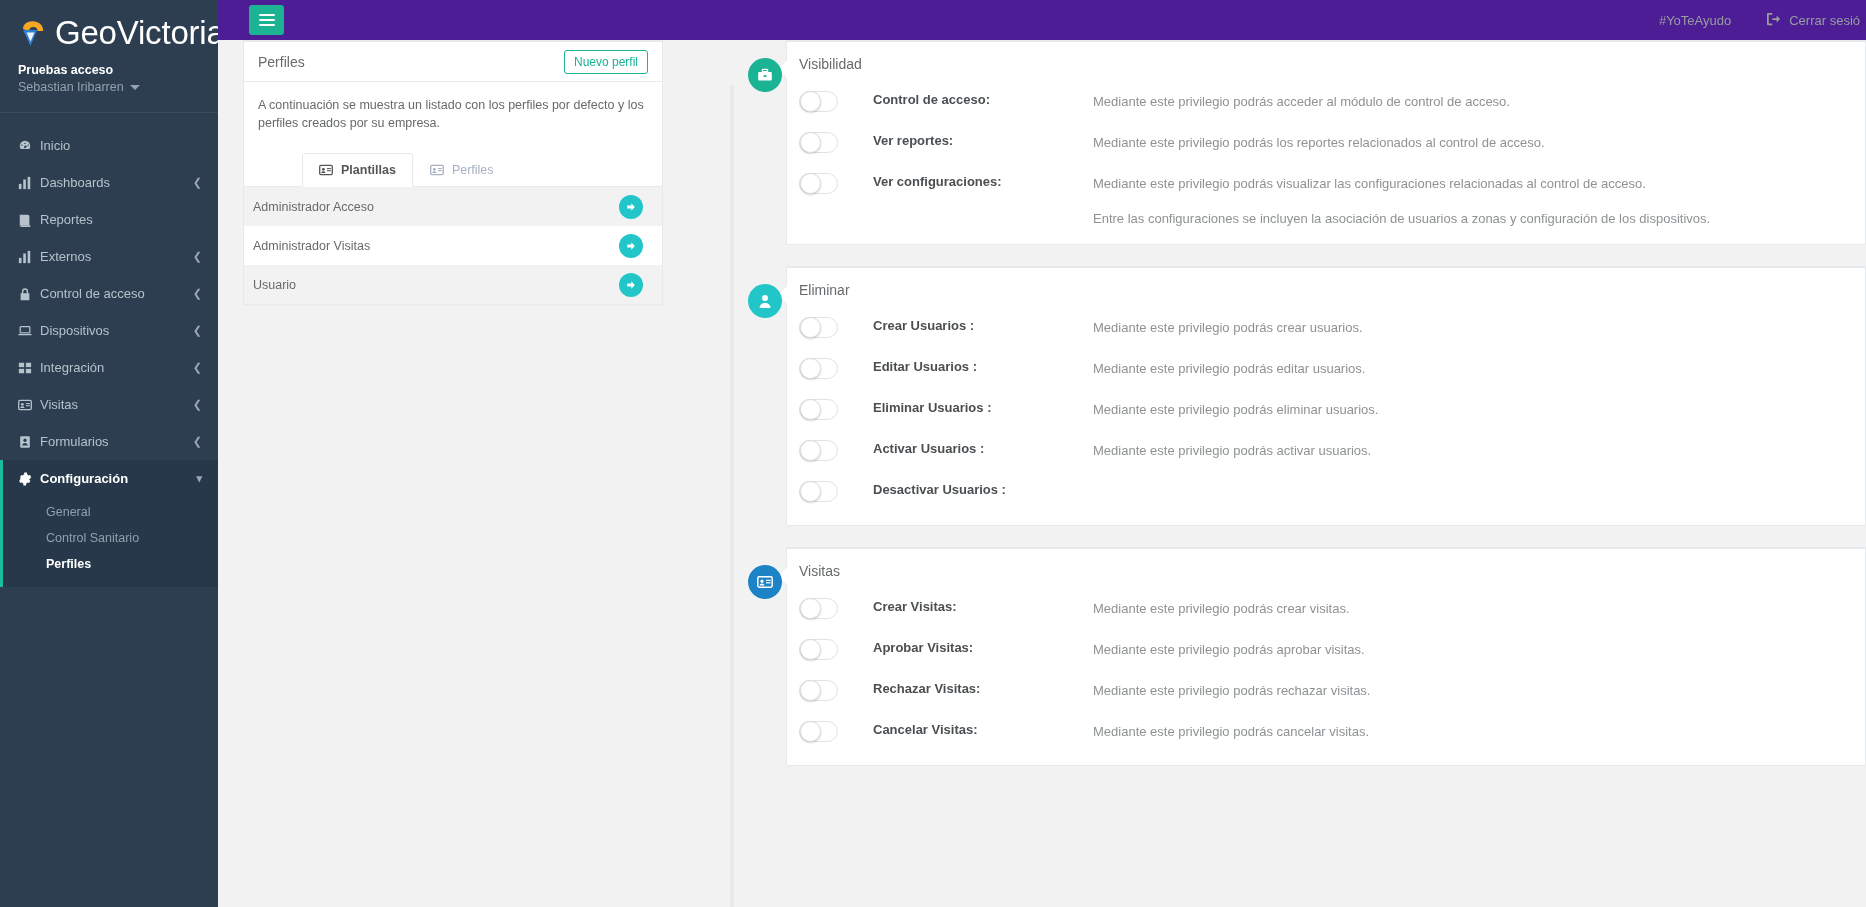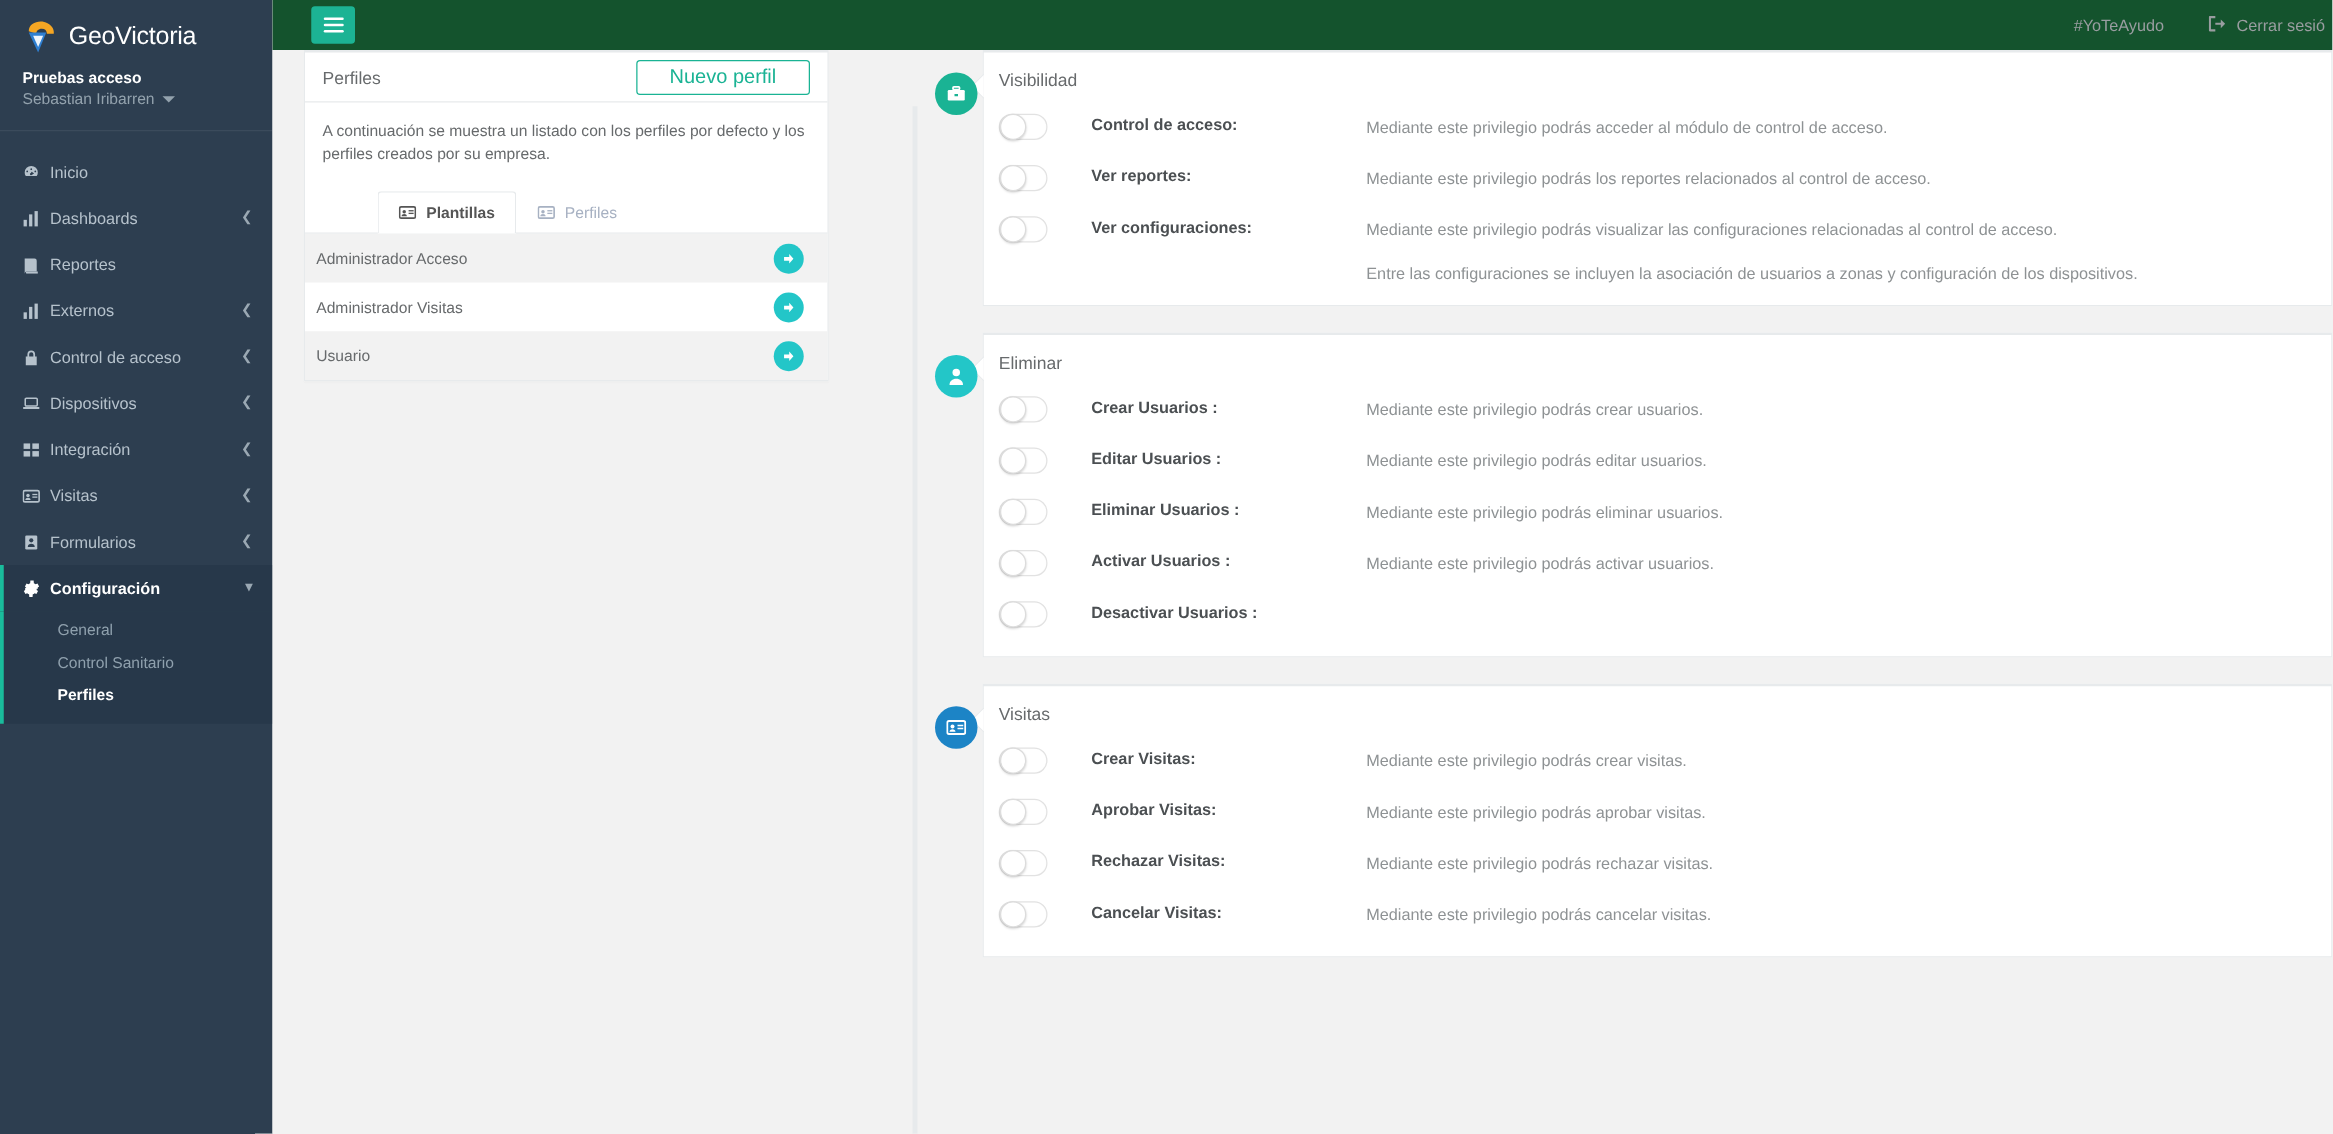--- a/index.html
+++ b/index.html
@@ -15,21 +15,21 @@
   .sidebar {
     width: 218px; min-width: 218px; height: 907px;
     background: #2d3e50;
     position: relative;
     overflow: hidden;
   }
   .brand-block { padding: 14px 18px 10px 18px; position: relative; }
   .brand-row { display: flex; align-items: center; gap: 7px; }
   .brand-logo { width: 30px; height: 30px; position: relative; flex: none; }
   .brand-name {
-    color: #ffffff; font-size: 20px; letter-spacing: -.2px;
+    color: #ffffff; font-size: 33px; letter-spacing: -.2px;
     font-family: "Liberation Sans", sans-serif; font-weight: 400;
   }
   .company {
     color: #ffffff; font-size: 12.5px; font-weight: bold;
     margin-top: 11px;
   }
   .user-row {
     color: #93a2ad; font-size: 12.5px; margin-top: 3px;
     display: flex; align-items: center; gap: 6px;
   }
@@ -74,21 +74,21 @@
     display: block; height: 26px; line-height: 26px;
     padding-left: 46px; color: #8fa0ad; font-size: 12.5px;
     cursor: pointer;
   }
   .subnav-item.current { color: #ffffff; font-weight: bold; }
 
   
   .main { flex: 1; height: 907px; position: relative; background: #f2f2f2; }
 
   .topbar {
-    height: 40px; background: #14532d;
+    height: 40px; background: #4c1d95;
     display: flex; align-items: center; padding-left: 31px;
     position: relative;
   }
   .burger {
     width: 35px; height: 30px; background: #1cb394; border-radius: 3px;
     display: flex; flex-direction: column; justify-content: center;
     align-items: center; gap: 3px; cursor: pointer;
   }
   .burger span { display: block; width: 16px; height: 2px; background: #fff; border-radius: 1px; }
   .topbar-right {
@@ -109,21 +109,21 @@
     box-shadow: 0 1px 1px rgba(0,0,0,.02);
   }
   .card-head {
     height: 40px; display: flex; align-items: center;
     justify-content: space-between; padding: 0 14px;
     border-bottom: 1px solid #e7eaec;
   }
   .card-title { font-size: 14px; color: #676a6c; }
   .btn-outline {
     border: 1px solid #1ab394; color: #1ab394; background: #fff;
-    font-size: 16px; padding: 4px 26px; border-radius: 3px; cursor: pointer;
+    font-size: 12px; padding: 4px 9px; border-radius: 3px; cursor: pointer;
     font-family: "Liberation Sans", sans-serif;
   }
   .card-body { padding: 14px 14px 0 14px; }
   .card-desc { font-size: 12.5px; color: #676a6c; line-height: 1.45; }
 
   .tabs { display: flex; margin-top: 20px; position: relative; margin-left: 44px; }
   .tab {
     display: flex; align-items: center; gap: 8px;
     padding: 9px 16px; font-size: 12.5px; cursor: pointer;
     border: 1px solid transparent; border-radius: 3px 3px 0 0;

